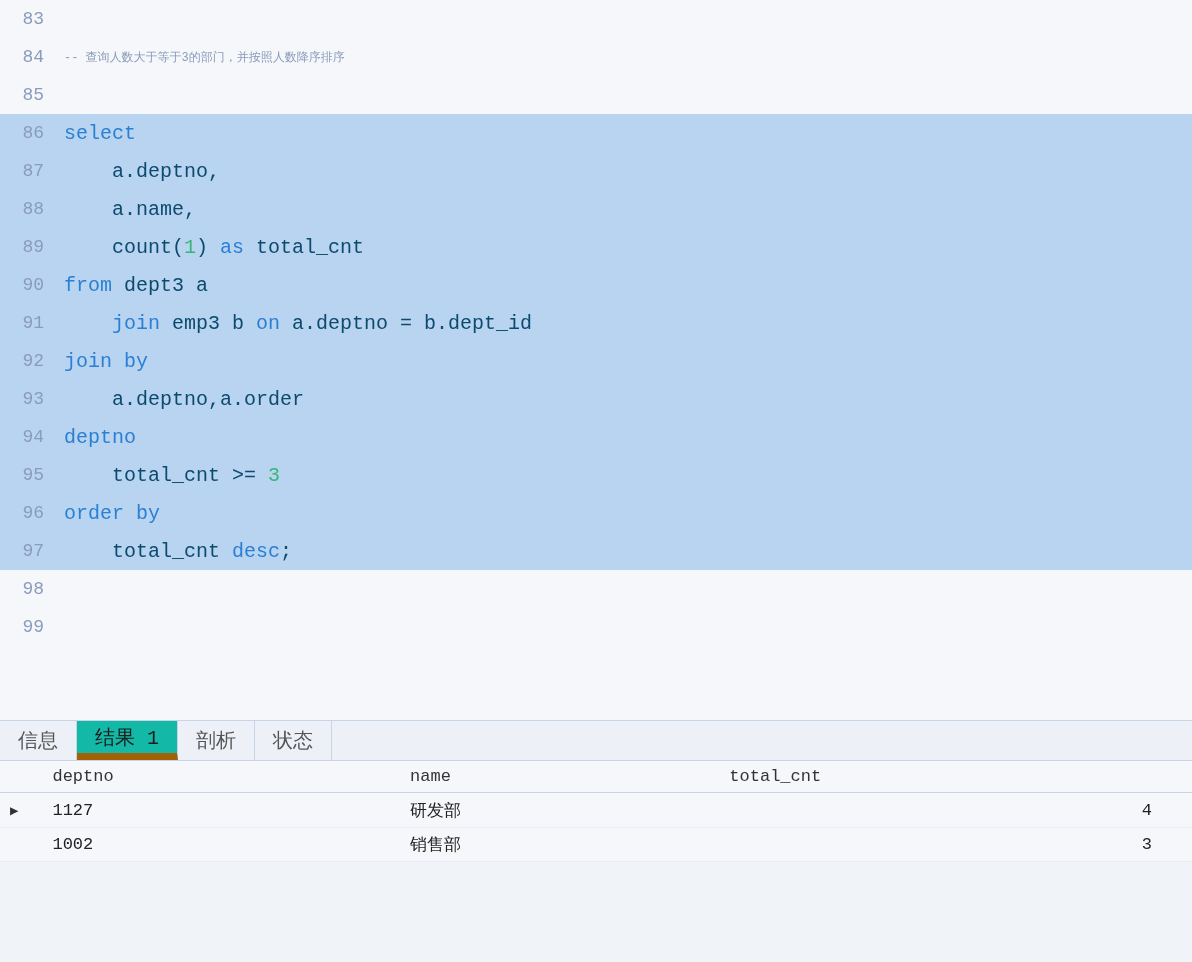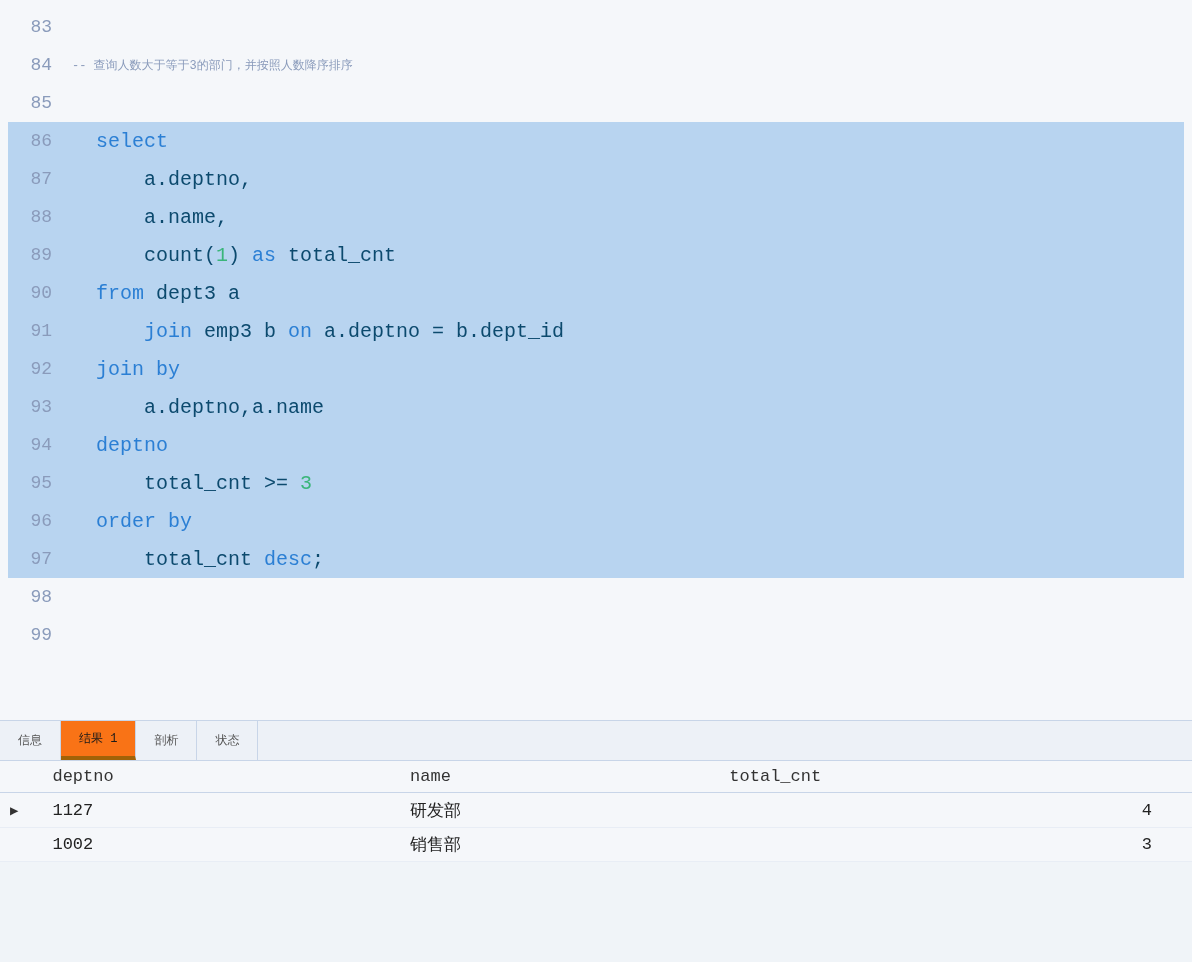--- a/index.html
+++ b/index.html
@@ -14,21 +14,21 @@
       width: 1192px;
       height: 962px;
       overflow: hidden;
     }
 
     .editor-area {
       background: #f5f7fa;
       width: 100%;
       height: 720px;
       overflow: hidden;
-      padding: 8px;
+      padding: 0;
     }
 
     .code-line {
       display: flex;
       align-items: center;
       height: 38px;
       font-size: 20px;
       font-family: 'Courier New', Courier, monospace;
     }
 
@@ -82,34 +82,34 @@
       display: flex;
       align-items: center;
       background: #edf1f7;
       border-bottom: 1px solid #c8d5e8;
       height: 40px;
       padding-left: 0;
     }
 
     .tab {
       padding: 6px 18px;
-      font-size: 12px;
+      font-size: 20px;
       color: #555;
       cursor: pointer;
       border-right: 1px solid #c8d5e8;
       height: 100%;
       display: flex;
       align-items: center;
     }
 
     .tab.active {
-      background: #f97316;
+      background: #14b8a6;
       color: #1a1a1a;
       font-weight: 500;
-      border-bottom: 4px solid #a16207;
+      border-bottom: 7px solid #a16207;
       justify-content: center;
     }
 
     .result-table {
       width: 100%;
       border-collapse: collapse;
       font-family: 'Courier New', Courier, monospace;
       font-size: 17px;
     }
 
@@ -127,21 +127,20 @@
       color: #222;
       border-bottom: 1px solid #e8edf5;
     }
 
     .result-table tr:first-child td {
       padding-top: 6px;
     }
 
     .selected-line-row {
       background: #b8d4f0;
-      gap: 24px;
     }
   </style>
 </head>
 <body>
 
 <div class="editor-area">
 
   <div class="code-line">
     <span class="line-number">83</span>
     <span class="line-content"></span>
@@ -187,21 +186,21 @@
     <span class="line-content"><span class="highlight-bg"><span class="text-normal">    </span><span class="kw-blue">join</span><span class="text-normal"> emp3 b </span><span class="kw-blue">on</span><span class="text-normal"> a.deptno = b.dept_id</span></span></span>
   </div>
 
   <div class="code-line selected-line-row">
     <span class="line-number">92</span>
     <span class="line-content"><span class="highlight-bg"><span class="kw-blue">join</span><span class="text-normal"> </span><span class="kw-blue">by</span></span></span>
   </div>
 
   <div class="code-line selected-line-row">
     <span class="line-number">93</span>
-    <span class="line-content"><span class="highlight-bg"><span class="text-normal">    a.deptno,a.name</span></span></span>
+    <span class="line-content"><span class="highlight-bg"><span class="text-normal">    a.deptno,a.order</span></span></span>
   </div>
 
   <div class="code-line selected-line-row">
     <span class="line-number">94</span>
     <span class="line-content"><span class="highlight-bg"><span class="kw-blue">deptno</span></span></span>
   </div>
 
   <div class="code-line selected-line-row">
     <span class="line-number">95</span>
     <span class="line-content"><span class="highlight-bg"><span class="text-normal">    total_cnt &gt;= </span><span class="kw-green">3</span></span></span>

